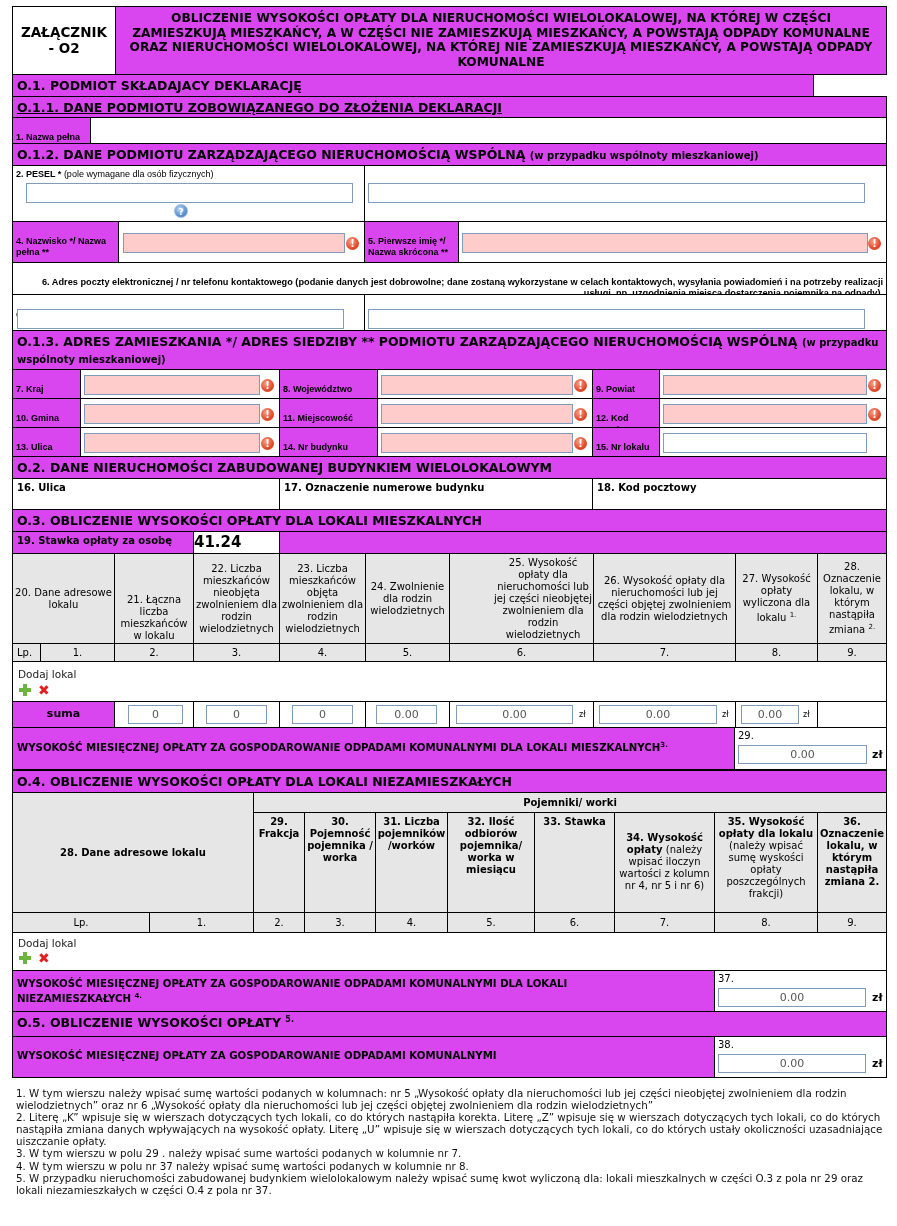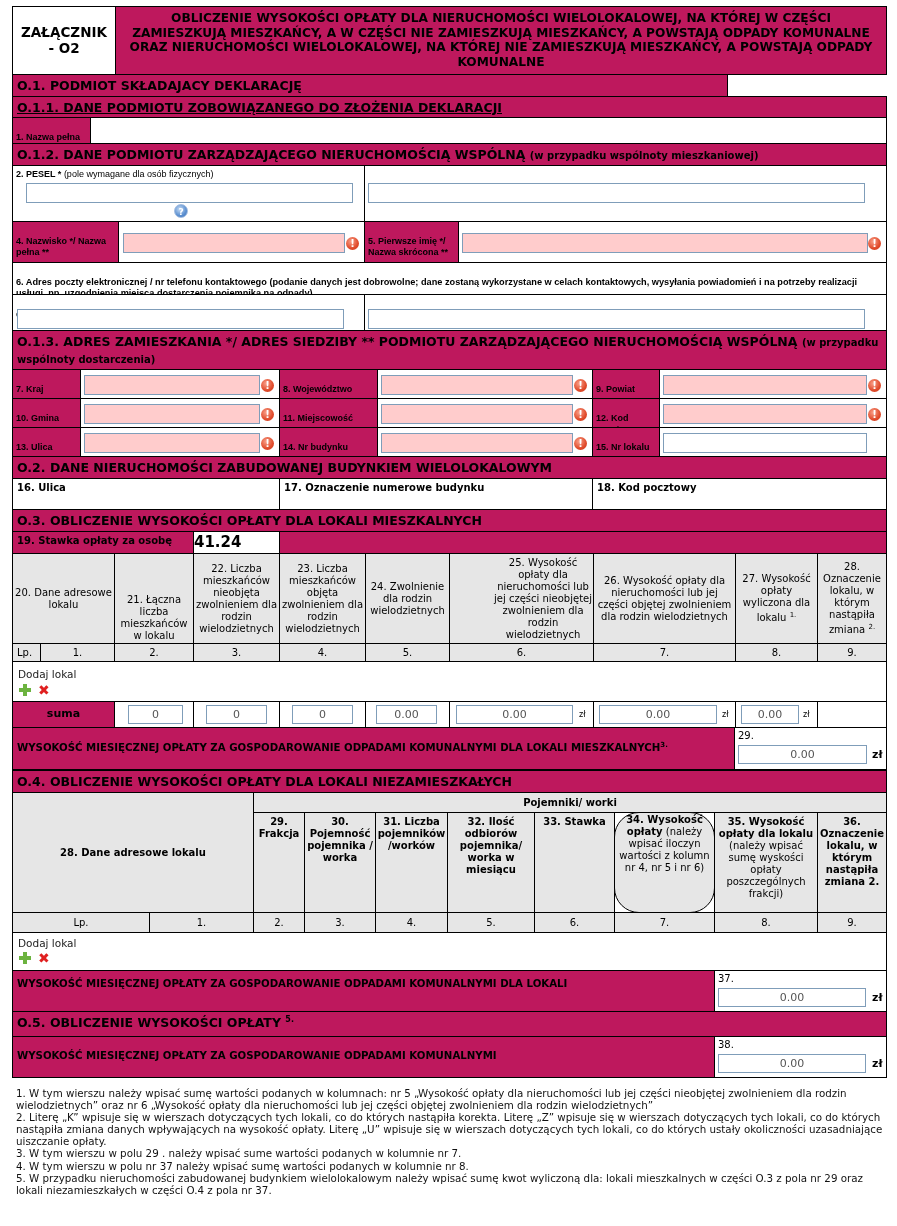--- a/index.html
+++ b/index.html
@@ -1,19 +1,19 @@
 <!DOCTYPE html>
 <html><head>
 <meta charset="utf-8">
 <style>
   * { box-sizing: border-box; margin: 0; padding: 0; }
   html, body { width: 897px; height: 1226px; background: #ffffff; overflow: hidden; }
   body { position: relative; font-family: "DejaVu Sans", sans-serif; color: #000; }
   .box { position: absolute; border: 1px solid #000; }
-  .gray { background: #be185d; }
+  .gray { background: #d946ef; }
   .white { background: #ffffff; }
   .hdr { font-family: "DejaVu Sans", sans-serif; font-weight: bold; font-size: 12.5px; padding: 3px 4px; white-space: nowrap; }
   .hdr .sub { font-size: 10px; }
   .lbl { font-family: "Liberation Sans", sans-serif; font-size: 9px; font-weight: bold; padding: 14px 3px; line-height: 11px; }
   .lbl .note { font-weight: normal; }
   .inp { position: absolute; border: 1px solid #7f9db9; background: #fff; height: 20px; }
   .inp.req { background: #ffcccc; }
   .err { position: absolute; width: 13px; height: 13px; border-radius: 50%; background: radial-gradient(circle at 40% 35%, #f9a08a, #e04a2a 60%, #c8391c); color: #fff; font-weight: bold; font-size: 10px; line-height: 13px; text-align: center; font-family: "DejaVu Sans", sans-serif; }
   .help { position: absolute; width: 14px; height: 14px; border-radius: 50%; background: radial-gradient(circle at 40% 35%, #c6dcf5, #5b8fd0 60%, #3c6fb5); color: #fff; font-weight: bold; font-size: 9px; line-height: 14px; text-align: center; border: 1px solid #9fbbe0; }
   .th { position: absolute; border: 1px solid #000; background: #e6e6e6; font-family: "DejaVu Sans", sans-serif; font-size: 10px; text-align: center; line-height: 12px; display: flex; align-items: center; justify-content: center; padding: 1px; }
@@ -41,21 +41,21 @@
 </div>
 <div class="box gray" style="left:115px;top:6px;width:772px;height:69px;">
   <div class="title" style="padding-top:4px;">
     <div>OBLICZENIE WYSOKOŚCI OPŁATY DLA NIERUCHOMOŚCI WIELOLOKALOWEJ, NA KTÓREJ W CZĘŚCI</div>
     <div>ZAMIESZKUJĄ MIESZKAŃCY, A W CZĘŚCI NIE ZAMIESZKUJĄ MIESZKAŃCY, A POWSTAJĄ ODPADY KOMUNALNE</div>
     <div>ORAZ NIERUCHOMOŚCI WIELOLOKALOWEJ, NA KTÓREJ NIE ZAMIESZKUJĄ MIESZKAŃCY, A POWSTAJĄ ODPADY</div>
     <div>KOMUNALNE</div>
   </div>
 </div>
 
-<div class="box gray hdr" style="left:12px;top:74px;width:716px;height:23px;">
+<div class="box gray hdr" style="left:12px;top:74px;width:802px;height:23px;">
   <span>O.1. PODMIOT SKŁADAJACY DEKLARACJĘ</span>
 </div>
 <div class="box gray hdr" style="left:12px;top:96px;width:875px;height:22px;text-decoration:underline;">
   <span>O.1.1. DANE PODMIOTU ZOBOWIĄZANEGO DO ZŁOŻENIA DEKLARACJI</span>
 </div>
 <div class="box gray lbl" style="left:12px;top:117px;width:79px;height:27px;">
   <span>1. Nazwa pełna</span>
 </div>
 <div class="box white" style="left:90px;top:117px;width:797px;height:27px;"></div>
 
@@ -80,36 +80,36 @@
   <div class="err" style="left:227px;top:15px;">!</div>
 </div>
 <div class="box gray lbl" style="left:364px;top:221px;width:95px;height:42px;">
   <span>5. Pierwsze imię */ Nazwa skrócona **</span>
 </div>
 <div class="box white" style="left:458px;top:221px;width:429px;height:42px;">
   <div class="inp req" style="left:3px;top:11px;width:406px;"></div>
   <div class="err" style="left:409px;top:15px;">!</div>
 </div>
 
-<div class="box white lbl" style="left:12px;top:262px;width:875px;height:33px;font-size:9.2px;">
+<div class="box white lbl" style="left:12px;top:262px;width:875px;height:33px;font-size:9.2px;text-align:right;">
   <span>6. Adres poczty elektronicznej / nr telefonu kontaktowego (podanie danych jest dobrowolne; dane zostaną wykorzystane w celach kontaktowych, wysyłania powiadomień i na potrzeby realizacji usługi, np. uzgodnienia miejsca dostarczenia pojemnika na odpady).</span>
 </div>
 <div class="box white" style="left:12px;top:294px;width:353px;height:37px;">
   <div class="lbl" style="font-weight:normal;">e-mail:</div>
   <div class="inp" style="left:4px;top:14px;width:327px;"></div>
 </div>
 <div class="box white" style="left:364px;top:294px;width:523px;height:37px;">
   <div class="lbl" style="font-weight:normal;">nr telefonu:</div>
   <div class="inp" style="left:3px;top:14px;width:497px;"></div>
 </div>
 
 <div class="box gray hdr" style="left:12px;top:330px;width:875px;height:40px;white-space:normal;line-height:16px;">
   <span>O.1.3. ADRES ZAMIESZKANIA */ ADRES SIEDZIBY ** PODMIOTU ZARZĄDZAJĄCEGO NIERUCHOMOŚCIĄ WSPÓLNĄ</span>
   <span class="sub">(w przypadku</span><br>
-  <span class="sub">wspólnoty dostarczenia)</span>
+  <span class="sub">wspólnoty mieszkaniowej)</span>
 </div>
 
 <div class="box gray lbl" style="left:12px;top:369px;width:69px;height:30px;"><span>7. Kraj</span></div>
 <div class="box white" style="left:80px;top:369px;width:200px;height:30px;">
   <div class="inp req" style="left:3px;top:5px;width:176px;"></div>
   <div class="err" style="left:180px;top:9px;">!</div>
 </div>
 <div class="box gray lbl" style="left:279px;top:369px;width:99px;height:30px;"><span>8. Województwo</span></div>
 <div class="box white" style="left:377px;top:369px;width:216px;height:30px;">
   <div class="inp req" style="left:3px;top:5px;width:192px;"></div>
@@ -297,21 +297,21 @@
   </div>
 <div class="th b" style="left:375px;top:812px;width:73px;height:101px;align-items:flex-start;padding-top:3px;">
     <span>31. Liczba pojemników /worków</span>
   </div>
 <div class="th b" style="left:447px;top:812px;width:88px;height:101px;align-items:flex-start;padding-top:3px;">
     <span>32. Ilość odbiorów pojemnika/ worka w miesiącu</span>
   </div>
 <div class="th b" style="left:534px;top:812px;width:81px;height:101px;align-items:flex-start;padding-top:3px;">
     <span>33. Stawka</span>
   </div>
-<div class="th" style="left:614px;top:812px;width:101px;height:101px;align-items:flex-start;padding-top:1px;border-radius:25px;">
+<div class="th" style="left:614px;top:812px;width:101px;height:101px;align-items:flex-start;padding-top:19px;">
     <span><b>34. Wysokość opłaty</b> <span>(należy wpisać iloczyn wartości z kolumn nr 4, nr 5 i nr 6)</span></span>
   </div>
 <div class="th" style="left:714px;top:812px;width:104px;height:101px;align-items:flex-start;padding-top:3px;">
     <span><b>35. Wysokość opłaty dla lokalu</b> <span>(należy wpisać sumę wyskości opłaty poszczególnych frakcji)</span></span>
   </div>
 <div class="th b" style="left:817px;top:812px;width:70px;height:101px;align-items:flex-start;padding-top:3px;">
     <span>36. Oznaczenie lokalu, w którym nastąpiła zmiana 2.</span>
   </div>
 
 <div class="th" style="left:12px;top:912px;width:138px;height:21px;">
@@ -346,20 +346,21 @@
   </div>
 
 <div class="box white" style="left:12px;top:932px;width:875px;height:39px;">
   <div class="dodaj" style="position:absolute;left:5px;top:4px;">Dodaj lokal</div>
   <span class="plus" style="position:absolute;left:6px;top:19px;"></span>
   <span class="xmark" style="position:absolute;left:25px;top:19px;">✖</span>
 </div>
 
 <div class="box gray" style="left:12px;top:970px;width:703px;height:42px;font-weight:bold;font-size:10.2px;padding:6px 4px;line-height:13px;">
   <div>WYSOKOŚĆ MIESIĘCZNEJ OPŁATY ZA GOSPODAROWANIE ODPADAMI KOMUNALNYMI DLA LOKALI</div>
+  <div><span>NIEZAMIESZKAŁYCH</span> <sup style="font-size:7px;">4.</sup></div>
 </div>
 <div class="box white" style="left:714px;top:970px;width:173px;height:42px;">
   <div style="position:absolute;left:3px;top:2px;font-size:10px;">37.</div>
   <div class="sumbox" style="left:3px;top:17px;width:148px;">0.00</div>
   <span class="zlb" style="left:157px;top:20px;">zł</span>
 </div>
 
 <div class="box gray hdr" style="left:12px;top:1011px;width:875px;height:26px;">
   <span>O.5. OBLICZENIE WYSOKOŚCI OPŁATY</span> <sup style="font-size:8px;">5.</sup>
 </div>

